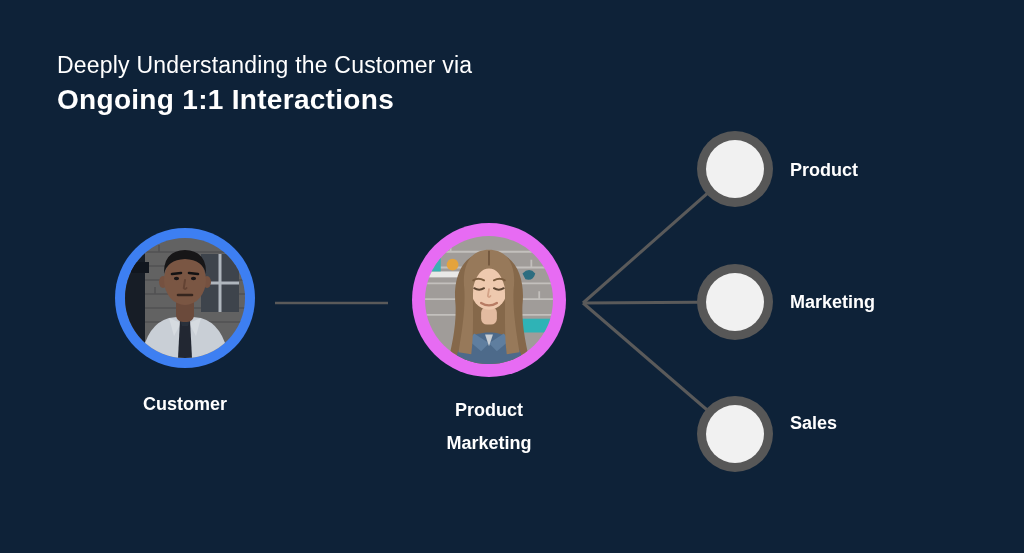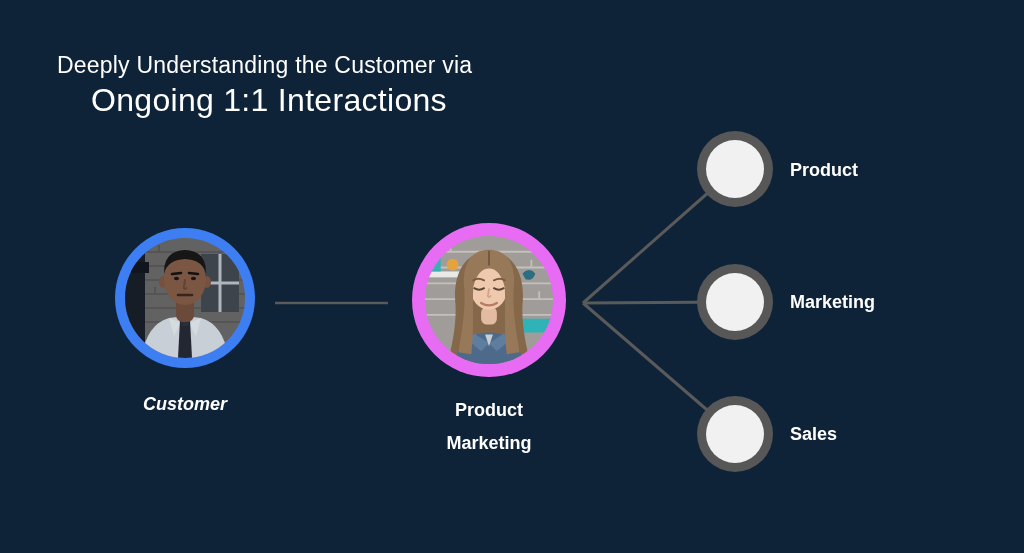--- a/index.html
+++ b/index.html
@@ -7,21 +7,21 @@
     width:1024px;height:553px;
     font-family:"Liberation Sans","DejaVu Sans",sans-serif;
     background:var(--background,#0e2238);
     overflow:hidden;
   }
   .canvas{position:relative;width:920px;height:553px;background:var(--background,#0e2238);}
 
   
   .title-block{position:absolute;left:57px;top:50px;color:var(--text,#fff);}
   .title-line1{font-size:23px;font-weight:500;letter-spacing:.2px;line-height:30px;}
-  .title-line2{font-size:32px;font-weight:400;letter-spacing:.3px;line-height:36px;margin-top:2px;margin-left:34px;}
+  .title-line2{font-size:28px;font-weight:700;letter-spacing:.3px;line-height:36px;margin-top:2px;}
 
   
   .lines-layer{position:absolute;left:0;top:0;width:1024px;height:553px;z-index:0;}
   .connector{stroke:var(--connector,#5a5a5a);fill:none;}
   .connector.thin{stroke-width:2.5px;}
   .connector.branch{stroke-width:3px;}
 
   
   .node{position:absolute;border-radius:50%;display:flex;align-items:center;justify-content:center;z-index:1;}
   .node-inner{border-radius:50%;overflow:hidden;display:block;}
@@ -35,26 +35,26 @@
 
   .branch-node{width:76px;height:76px;left:697px;background:var(--branch-ring,#575757);}
   .branch-node .node-inner{width:58px;height:58px;background:var(--branch-fill,#f1f1f1);}
   .branch-node.pos-1{top:131px;}
   .branch-node.pos-2{top:264px;}
   .branch-node.pos-3{top:396px;}
 
   
   .node-label{position:absolute;color:var(--text,#fff);font-weight:800;font-size:18px;z-index:1;}
   .label-center{width:220px;text-align:center;}
-  .customer-label{left:75px;top:394px;font-style:italic;}
+  .customer-label{left:75px;top:394px;}
   .pm-label{left:379px;top:394px;line-height:33px;white-space:pre-line;}
   .branch-label{left:790px;line-height:30px;}
   .branch-label.pos-1{top:155px;}
   .branch-label.pos-2{top:287px;}
-  .branch-label.pos-3{top:419px;}
+  .branch-label.pos-3{top:408px;}
 </style>
 </head>
 <body>
 
 <div class="canvas">
 
   <div class="title-block">
     <div class="title-line1">Deeply Understanding the Customer via</div>
     <div class="title-line2">Ongoing 1:1 Interactions</div>
   </div>

